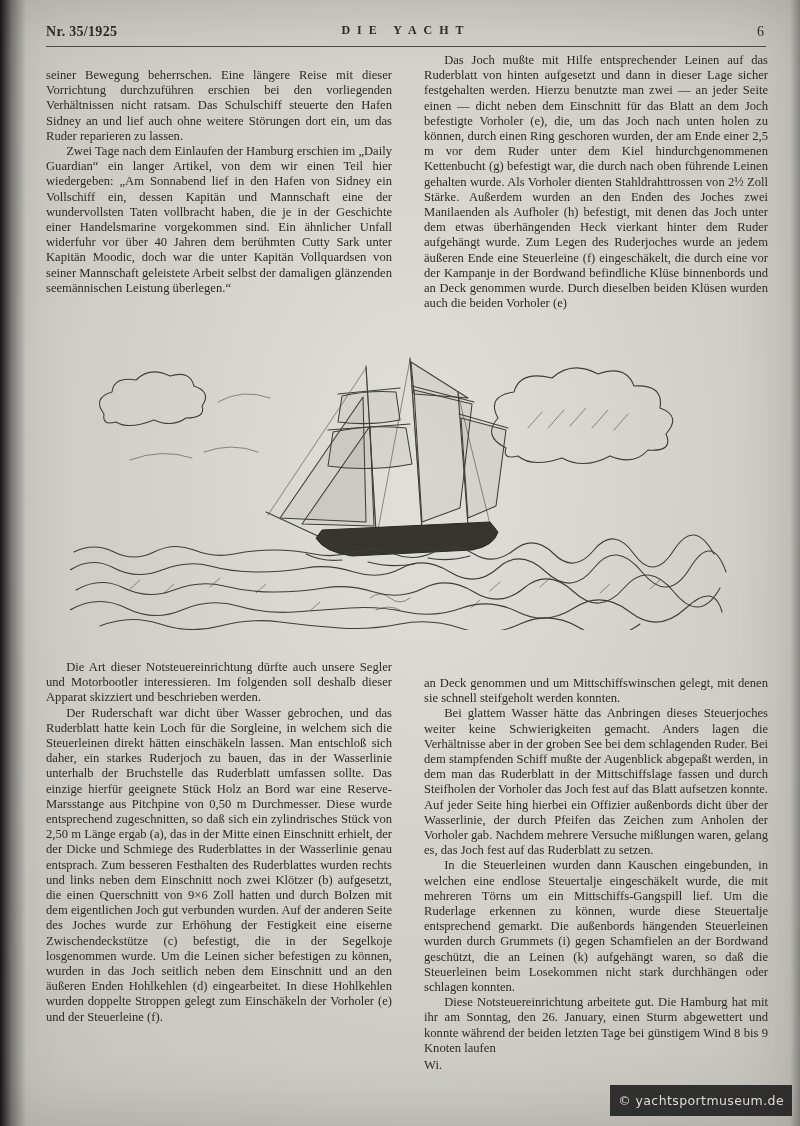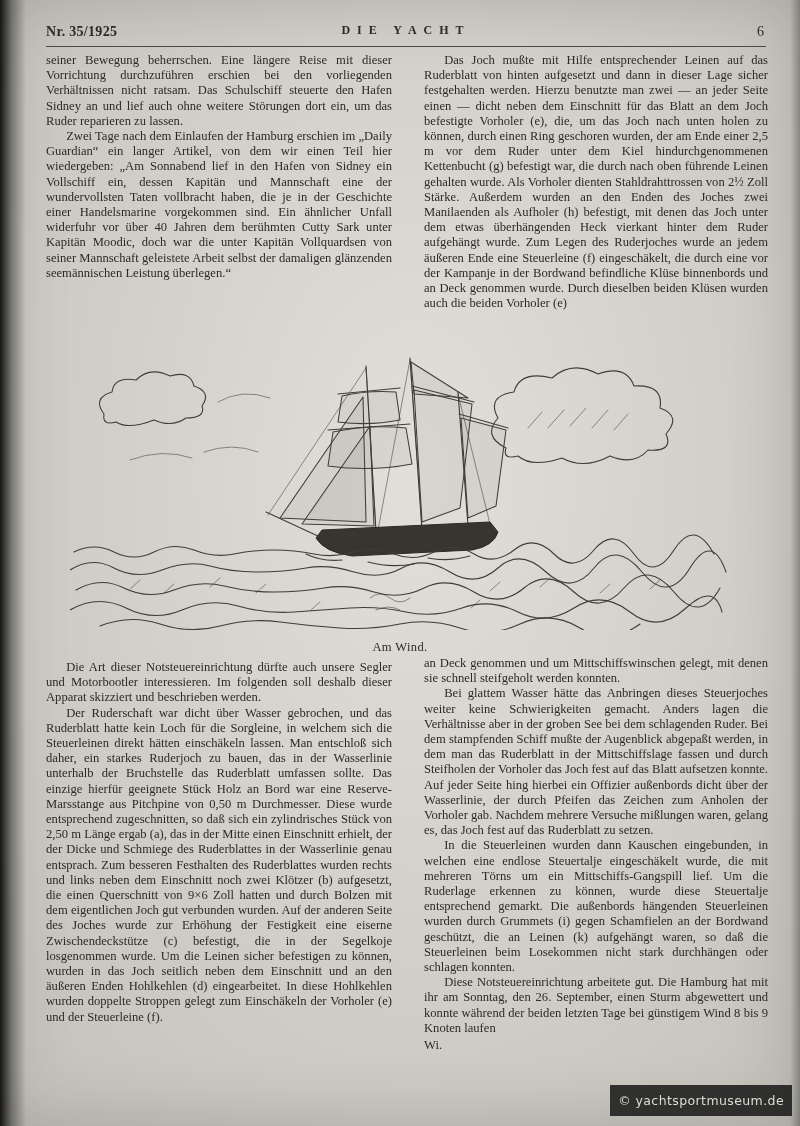--- a/index.html
+++ b/index.html
@@ -30,24 +30,24 @@
   .pageno { position:absolute; right:2px; top:0; font-size:14px; }
   .header-rule { position:absolute; left:46px; right:34px; top:46px; border-top:1.3px solid #4c4a45; }
 
   .col {
     position:absolute; width:346px; text-align:justify;
     font-size:12.6px; line-height:15.2px;
     hyphens:auto; -webkit-hyphens:auto;
   }
   .col p { margin:0; text-indent:1.6em; }
   .col p.flush { text-indent:0; }
-  #left-top  { left:46px;  top:53px; }
+  #left-top  { left:46px;  top:68px; }
   #right-top { left:424px; top:53px; width:344px;font-family:Liberation Serif, serif; }
   #left-bottom  { left:46px;  top:660px; }
-  #right-bottom { left:424px; top:656px; width:344px; }
+  #right-bottom { left:424px; top:676px; width:344px; }
   .author-mark { text-indent:0 !important; padding-right:8px; margin-top:2px !important; }
 
   .figure { position:absolute; left:40px; top:340px; width:720px; text-align:center; }
   .figure svg { display:block; margin:0 auto; }
   .figure-caption { margin-top:10px; font-size:12.5px; letter-spacing:0.4px; }
 
   .sk   { fill:none; stroke:#3f3d37; stroke-width:1.1; stroke-linecap:round; stroke-linejoin:round; }
   .thin { fill:none; stroke:#4a4840; stroke-width:0.7; opacity:0.85; stroke-linecap:round; }
   .sail { fill:rgba(64,62,55,0.055); stroke:#3f3d37; stroke-width:1.05; stroke-linejoin:round; }
   .hull { fill:#37352e; stroke:#2c2a25; stroke-width:1; }
@@ -119,31 +119,30 @@
 
       <path class="sk" d="M4,212 Q24,202 44,212 T84,212 T124,210 T164,214 T204,210 T244,214 T284,212 T324,214 T364,212 T404,214 T444,210 T484,214 T524,210 T564,214 T604,210 T644,214"></path>
       <path class="sk" d="M0,230 Q22,216 44,228 T92,230 T140,226 T188,232 T236,228 T284,232 T332,228 T380,232 T428,228 T476,232 T524,228 T572,232 T620,228 T656,232"></path>
       <path class="sk" d="M6,250 Q30,236 54,248 T104,250 T154,246 T204,252 T254,248 T304,252 T354,248 T404,252 T454,248 T504,252 T554,248 T604,252 T650,248"></path>
       <path class="sk" d="M0,270 Q28,254 56,268 T112,270 T168,266 T224,272 T280,268 T336,272 T392,268 T448,272 T504,268 T560,272 T616,268 T652,272"></path>
       <path class="sk" d="M30,286 Q60,274 90,284 T150,286 T210,282 T270,288 T330,284 T390,288 T450,284 T510,288 T570,284"></path>
       <path class="thin" d="M70,240 l-10,9 M104,244 l-10,9 M150,238 l-10,9 M196,244 l-10,9 M430,242 l-10,9 M480,238 l-10,9 M540,244 l-10,9 M590,240 l-10,9 M250,262 l-9,8 M410,260 l-9,8"></path>
 
       <path class="thin" d="M300,258 q10,-8 20,0 q10,8 20,0 M306,270 q12,-6 24,0"></path>
     </svg>
-    <figcaption class="figure-caption">Am Wind.</figcaption>
   </figure>
 
   <section class="col" id="left-bottom">
     <p>Die Art dieser Notsteuereinrichtung dürfte auch unsere Segler und Motorbootler interessieren. Im folgenden soll deshalb dieser Apparat skizziert und beschrieben werden.</p>
     <p>Der Ruderschaft war dicht über Wasser gebrochen, und das Ruderblatt hatte kein Loch für die Sorgleine, in welchem sich die Steuerleinen direkt hätten einschäkeln lassen. Man entschloß sich daher, ein starkes Ruderjoch zu bauen, das in der Wasserlinie unterhalb der Bruchstelle das Ruderblatt umfassen sollte. Das einzige hierfür geeignete Stück Holz an Bord war eine Reserve-Marsstange aus Pitchpine von 0,50 m Durchmesser. Diese wurde entsprechend zugeschnitten, so daß sich ein zylindrisches Stück von 2,50 m Länge ergab (a), das in der Mitte einen Einschnitt erhielt, der der Dicke und Schmiege des Ruderblattes in der Wasserlinie genau entsprach. Zum besseren Festhalten des Ruderblattes wurden rechts und links neben dem Einschnitt noch zwei Klötzer (b) aufgesetzt, die einen Querschnitt von 9×6 Zoll hatten und durch Bolzen mit dem eigentlichen Joch gut verbunden wurden. Auf der anderen Seite des Joches wurde zur Erhöhung der Festigkeit eine eiserne Zwischendeckstütze (c) befestigt, die in der Segelkoje losgenommen wurde. Um die Leinen sicher befestigen zu können, wurden in das Joch seitlich neben dem Einschnitt und an den äußeren Enden Hohlkehlen (d) eingearbeitet. In diese Hohlkehlen wurden doppelte Stroppen gelegt zum Einschäkeln der Vorholer (e) und der Steuerleine (f).</p>
   </section>
 
   <section class="col" id="right-bottom">
     <p class="flush">an Deck genommen und um Mittschiffswinschen gelegt, mit denen sie schnell steifgeholt werden konnten.</p>
     <p>Bei glattem Wasser hätte das Anbringen dieses Steuerjoches weiter keine Schwierigkeiten gemacht. Anders lagen die Verhältnisse aber in der groben See bei dem schlagenden Ruder. Bei dem stampfenden Schiff mußte der Augenblick abgepaßt werden, in dem man das Ruderblatt in der Mittschiffslage fassen und durch Steifholen der Vorholer das Joch fest auf das Blatt aufsetzen konnte. Auf jeder Seite hing hierbei ein Offizier außenbords dicht über der Wasserlinie, der durch Pfeifen das Zeichen zum Anholen der Vorholer gab. Nachdem mehrere Versuche mißlungen waren, gelang es, das Joch fest auf das Ruderblatt zu setzen.</p>
     <p>In die Steuerleinen wurden dann Kauschen eingebunden, in welchen eine endlose Steuertalje eingeschäkelt wurde, die mit mehreren Törns um ein Mittschiffs-Gangspill lief. Um die Ruderlage erkennen zu können, wurde diese Steuertalje entsprechend gemarkt. Die außenbords hängenden Steuerleinen wurden durch Grummets (i) gegen Schamfielen an der Bordwand geschützt, die an Leinen (k) aufgehängt waren, so daß die Steuerleinen beim Losekommen nicht stark durchhängen oder schlagen konnten.</p>
-    <p>Diese Notsteuereinrichtung arbeitete gut. Die Hamburg hat mit ihr am Sonntag, den 26. September, einen Sturm abgewettert und konnte während der beiden letzten Tage bei günstigem Wind 8 bis 9 Knoten laufen</p>
+    <p>Diese Notsteuereinrichtung arbeitete gut. Die Hamburg hat mit ihr am Sonntag, den 26. January, einen Sturm abgewettert und konnte während der beiden letzten Tage bei günstigem Wind 8 bis 9 Knoten laufen</p>
     <p class="author-mark">Wi.</p>
   </section>
 
   <div class="watermark">© yachtsportmuseum.de</div>
 
 </div>
 
 </body></html>

